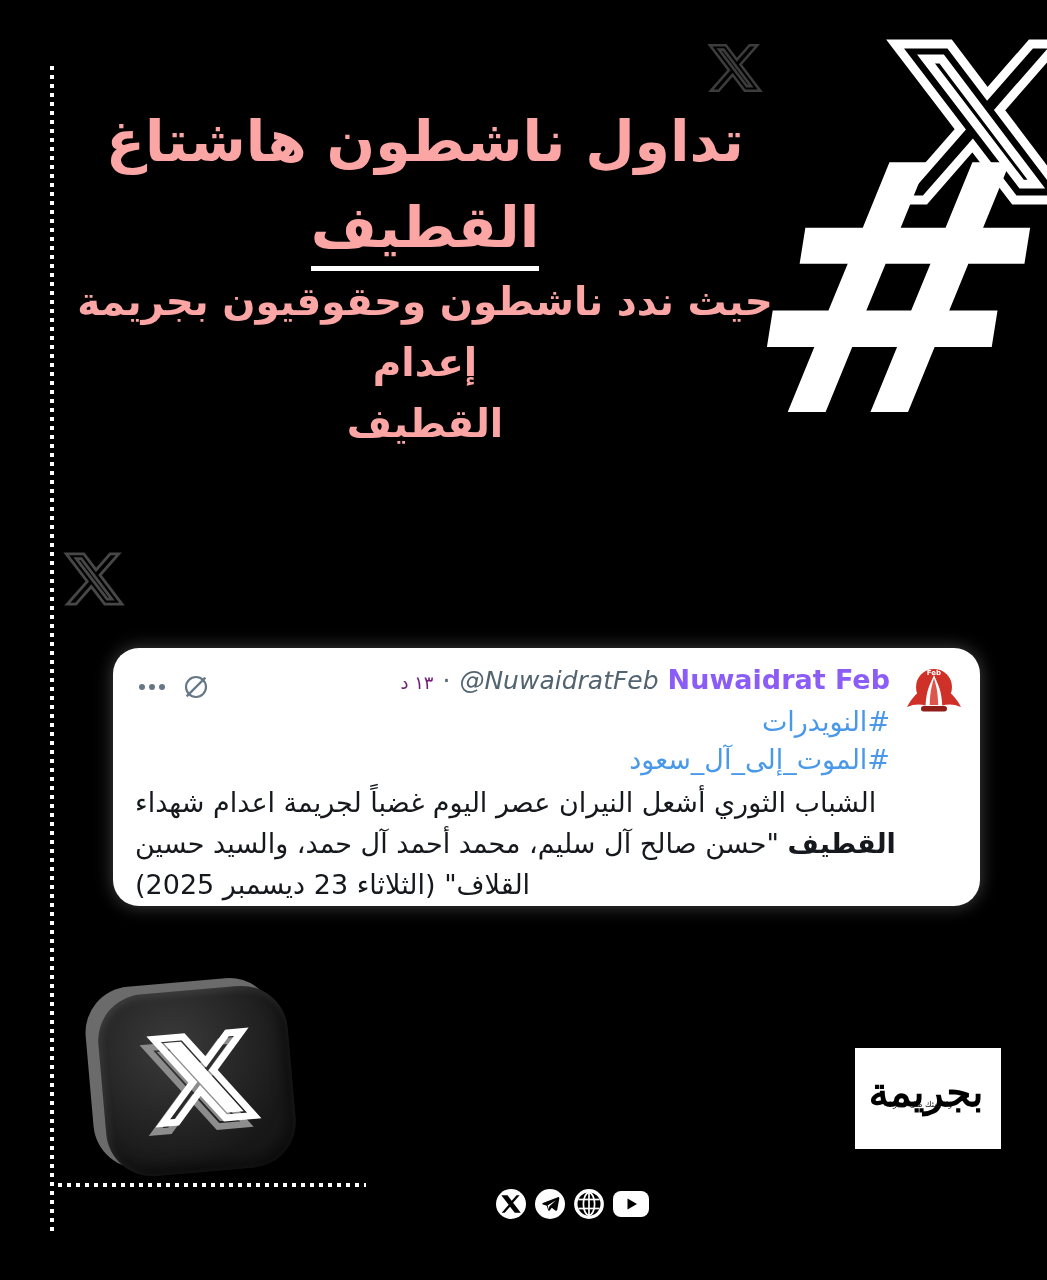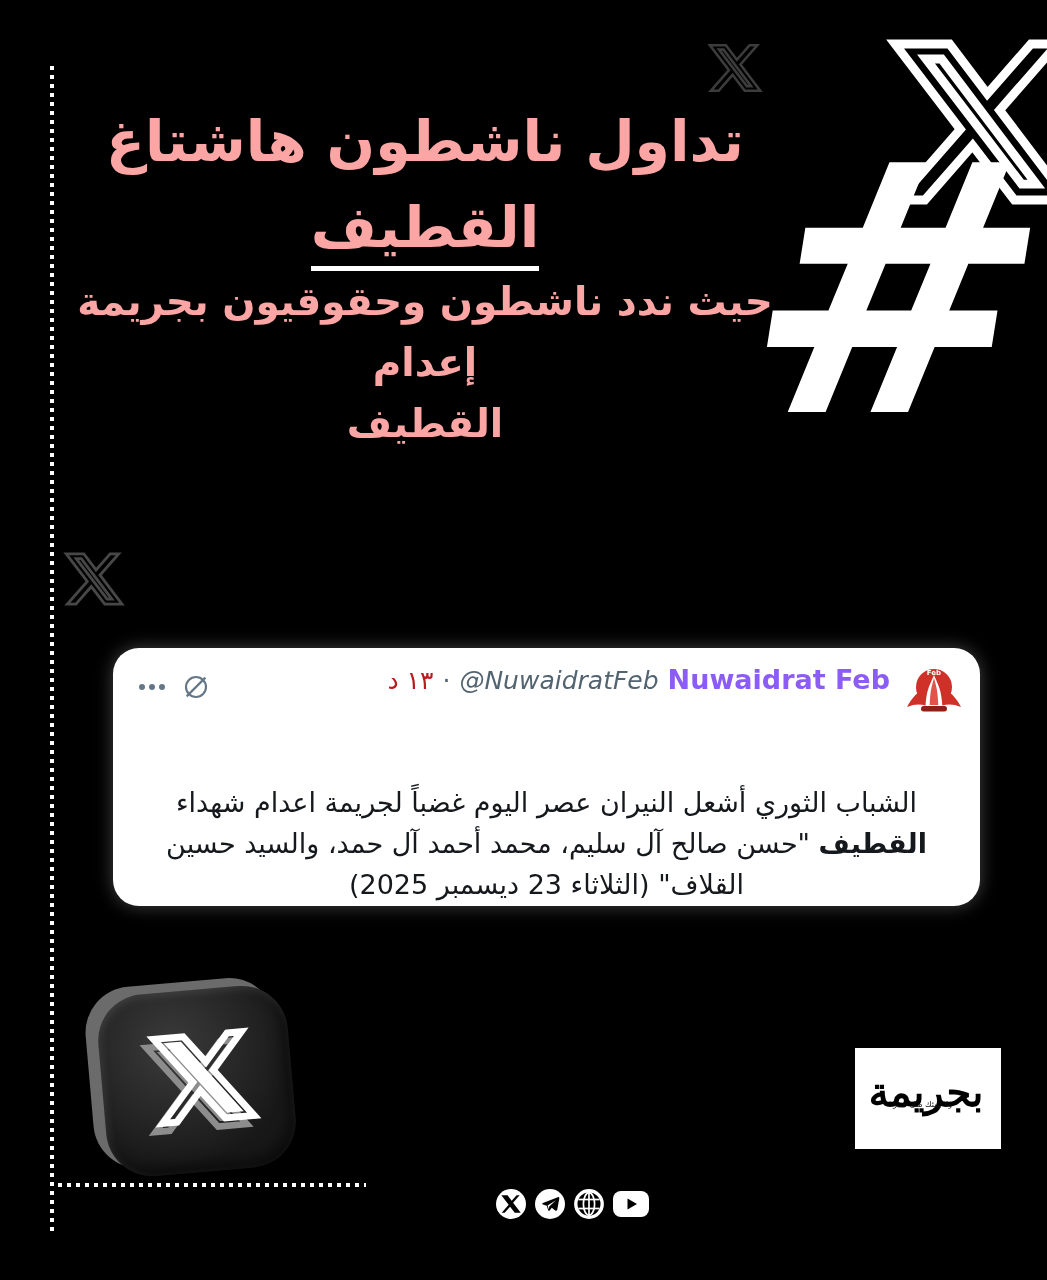--- a/index.html
+++ b/index.html
@@ -33,29 +33,29 @@
   .tweet-card{position:absolute;left:113px;top:648px;width:867px;height:258px;
     background:#fff;border-radius:26px;direction:rtl;
     box-shadow:0 0 18px rgba(170,170,170,.4);}
   .tweet-top{position:absolute;top:14px;right:14px;left:110px;display:flex;gap:12px;align-items:flex-start;}
   .avatar{width:64px;height:64px;flex:0 0 64px;}
   .tweet-col{flex:1;min-width:0;padding-top:2px;}
   .tweet-idline{display:flex;gap:9px;align-items:baseline;white-space:nowrap;}
   .tweet-name{font-weight:bold;font-size:27px;color:#8b5cf6;direction:ltr;}
   .tweet-handle{font-size:25px;color:#536471;direction:ltr;font-style:italic;}
   .tweet-sep{font-size:25px;color:#536471;}
-  .tweet-time{font-size:25px;color:#b91c1c;}
+  .tweet-time{font-size:18px;color:#701a75;}
   .tweet-hashtags{margin-top:8px;}
   .tweet-hashtag{font-size:27px;line-height:38px;color:#4a99e9;text-align:right;}
   .tweet-actions{position:absolute;top:24px;left:26px;display:flex;gap:16px;align-items:center;direction:ltr;}
   .more-dots{display:flex;gap:4px;align-items:center;}
   .more-dots i{width:6px;height:6px;border-radius:50%;background:#657786;display:block;}
   .mute-svg{width:30px;height:30px;}
   .tweet-body{position:absolute;top:134px;right:22px;left:22px;font-size:27px;
-    line-height:41px;color:#15181c;text-align:center;direction:rtl;}
+    line-height:41px;color:#15181c;text-align:left;direction:rtl;}
   .tweet-body b{font-weight:bold;}
 
   
   .x3d{position:absolute;left:102px;top:990px;width:190px;height:182px;transform:rotate(-5deg);}
   .x3d-side{position:absolute;left:-12px;top:-9px;width:100%;height:100%;
     background:#6b6b6b;border-radius:46px;}
   .x3d-face{position:absolute;inset:0;border-radius:46px;
     background:radial-gradient(circle at 38% 30%,#3b3b3b,#181818 70%);
     box-shadow:inset 2px 3px 8px rgba(255,255,255,.12), inset -6px -8px 14px rgba(0,0,0,.55);}
   .x3d-glyph-back{position:absolute;left:36px;top:44px;width:116px;height:104px;}
@@ -115,20 +115,24 @@
         <rect x="19" y="44" width="26" height="5.5" rx="2.7" fill="#8f1f18"></rect>
         <text x="32" y="13" font-size="7" fill="#ffffff" text-anchor="middle" font-weight="bold">Feb</text>
       </svg>
       <div class="tweet-col">
         <div class="tweet-idline">
           <span class="tweet-name">Nuwaidrat Feb</span>
           <span class="tweet-handle">@NuwaidratFeb</span>
           <span class="tweet-sep">·</span>
           <span class="tweet-time">١٣ د</span>
         </div>
+        <div class="tweet-hashtags">
+          <div class="tweet-hashtag">#النويدرات</div>
+          <div class="tweet-hashtag">#الموت_إلى_آل_سعود</div>
+        </div>
       </div>
     </div>
 
     <div class="tweet-actions">
       <div class="more-dots">
           <i></i>
           <i></i>
           <i></i>
         </div>
       <svg class="mute-svg" viewBox="0 0 24 24">

